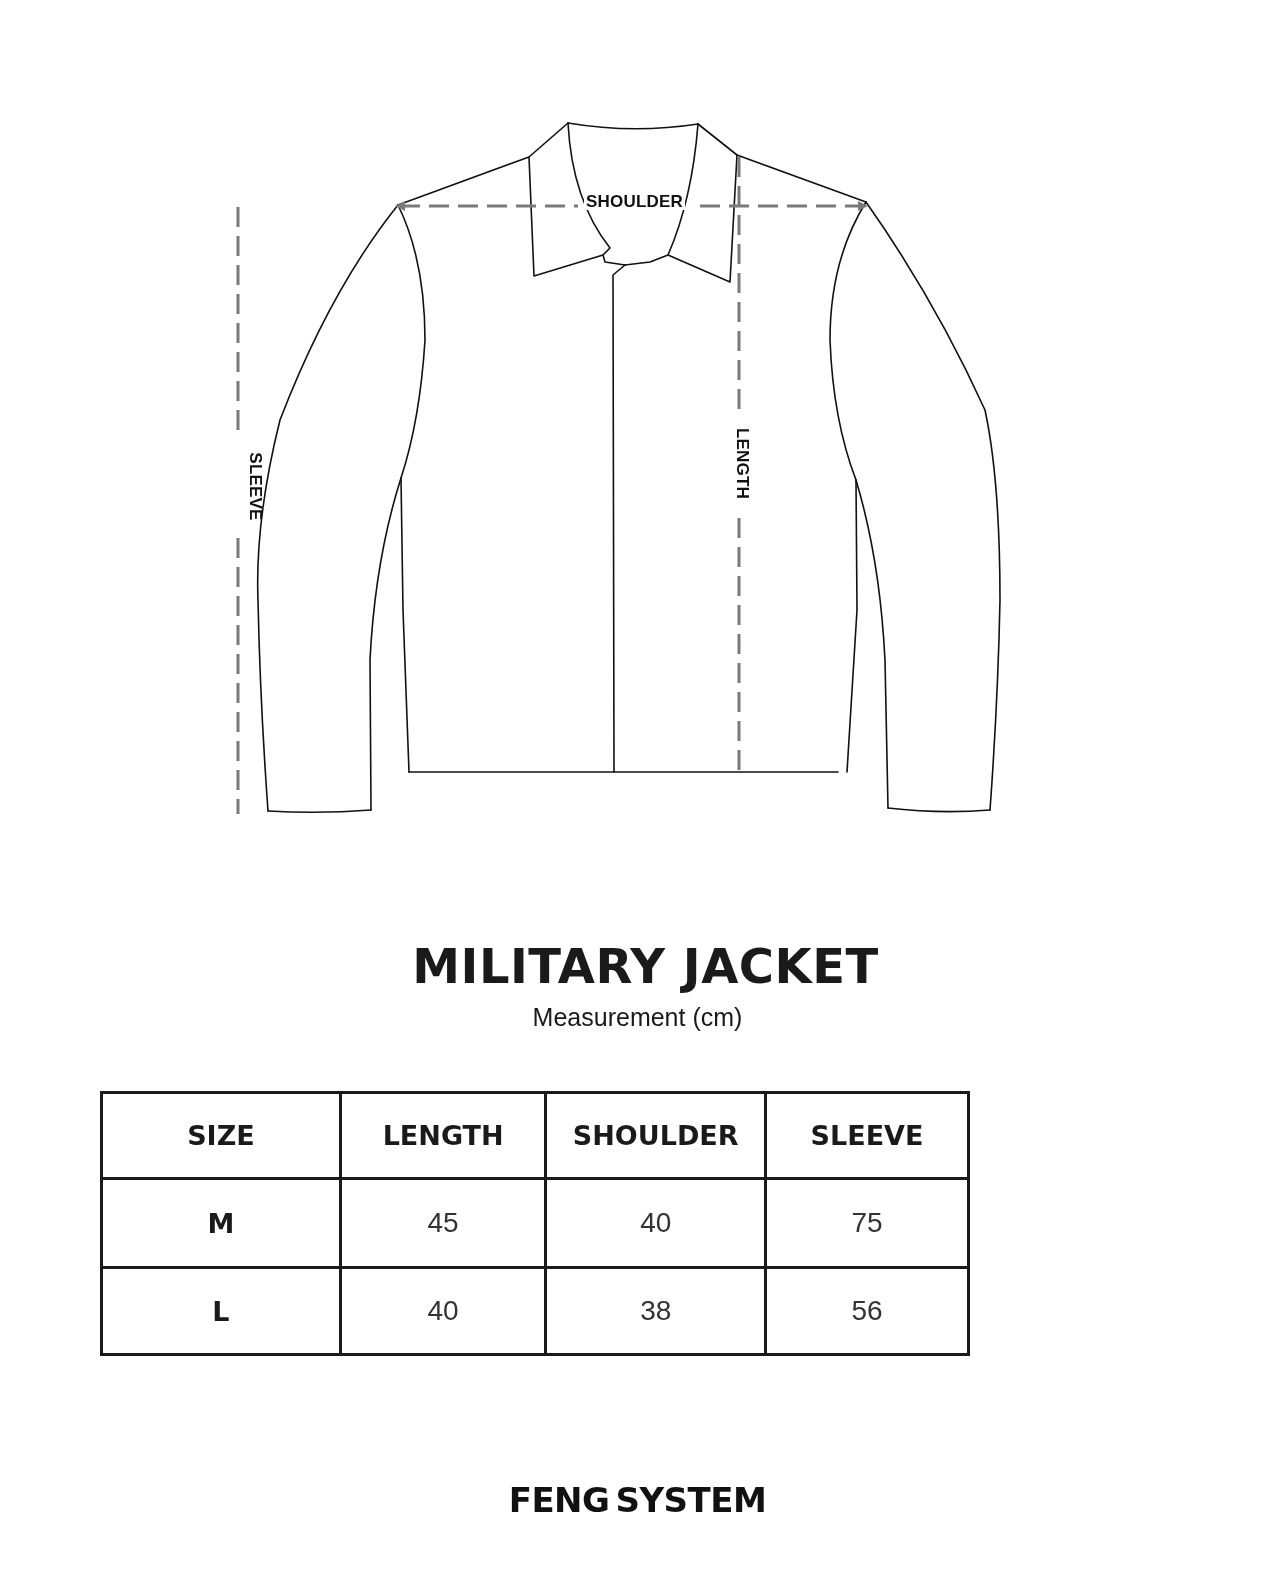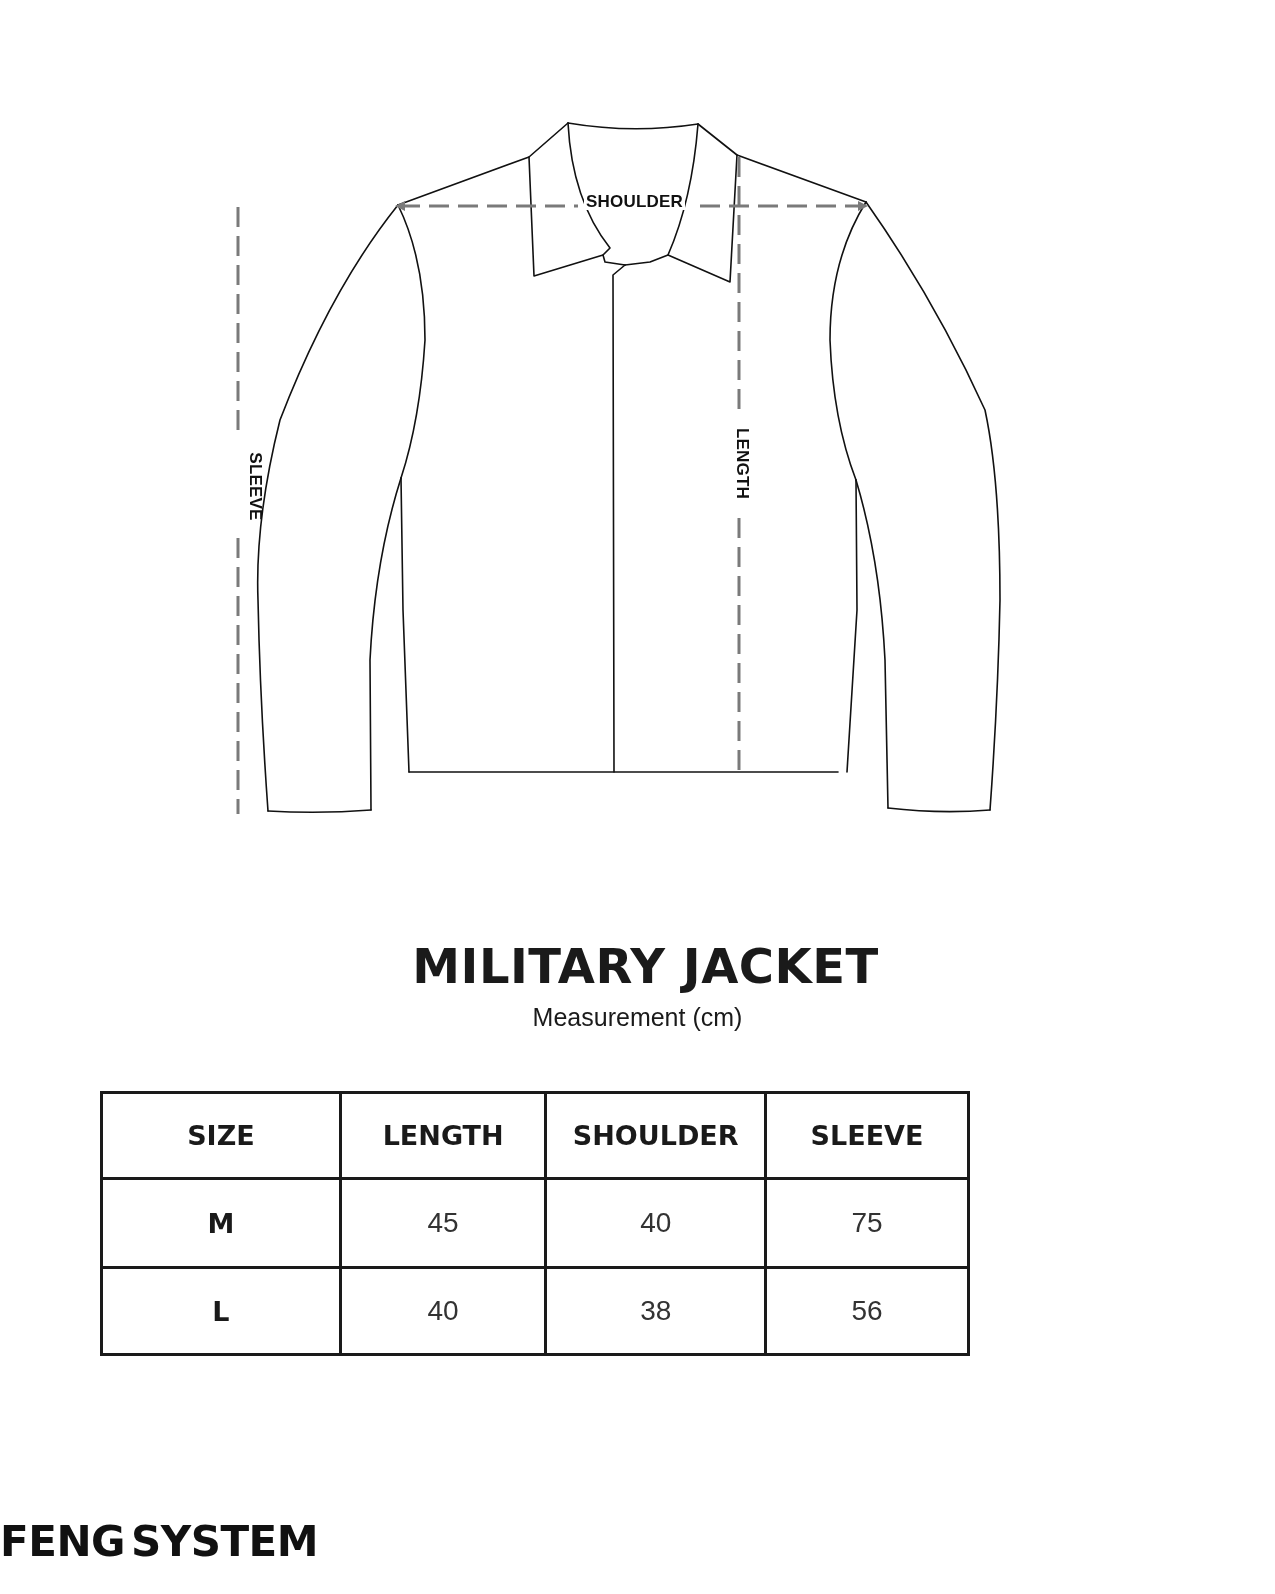--- a/index.html
+++ b/index.html
@@ -14,21 +14,21 @@
   .subtitle { position: absolute; left: 0; width: 1275px; top: 1003px; text-align: center; font-family: "Liberation Sans", sans-serif; font-size: 25px; color: #1a1a1a; }
   table.size-table { position: absolute; left: 100px; top: 1091px; width: 870px; border-collapse: collapse; }
   table.size-table th, table.size-table td { border: 3px solid #1a1a1a; text-align: center; padding: 0; }
   table.size-table th { height: 83px; font-family: "DejaVu Sans", sans-serif; font-weight: 700; font-size: 27px; color: #1a1a1a; }
   table.size-table td { font-family: "Liberation Sans", sans-serif; font-size: 28px; color: #333; }
   table.size-table td.size-cell { font-family: "DejaVu Sans", sans-serif; font-weight: 700; font-size: 27px; color: #1a1a1a; }
   tr.r1 td { height: 86px; }
   tr.r2 td { height: 84px; }
   tr.r3 td { height: 76px; }
   col.c1 { width: 320px; } col.c2 { width: 245px; } col.c3 { width: 244px; } col.c4 { width: 245px; }
-  .brand { position: absolute; left: 0; width: 1275px; top: 1480px; text-align: left; font-family: "DejaVu Sans", sans-serif; font-weight: 700; font-size: 42px; letter-spacing: -0.5px; color: #111; margin-top: 37px; }
+  .brand { position: absolute; left: 0; width: 1275px; top: 1480px; text-align: center; font-family: "DejaVu Sans", sans-serif; font-weight: 700; font-size: 34px; letter-spacing: -0.5px; color: #111; }
   .brand span + span { margin-left: 6px; }
 </style>
 </head>
 <body>
 
 <div class="diagram">
   <svg width="1275" height="880" viewBox="0 0 1275 880">
     <g fill="none" stroke="#111" stroke-width="1.6" stroke-linejoin="round" stroke-linecap="round">
 
       <path d="M568 123 Q633 134 698 124"></path>

